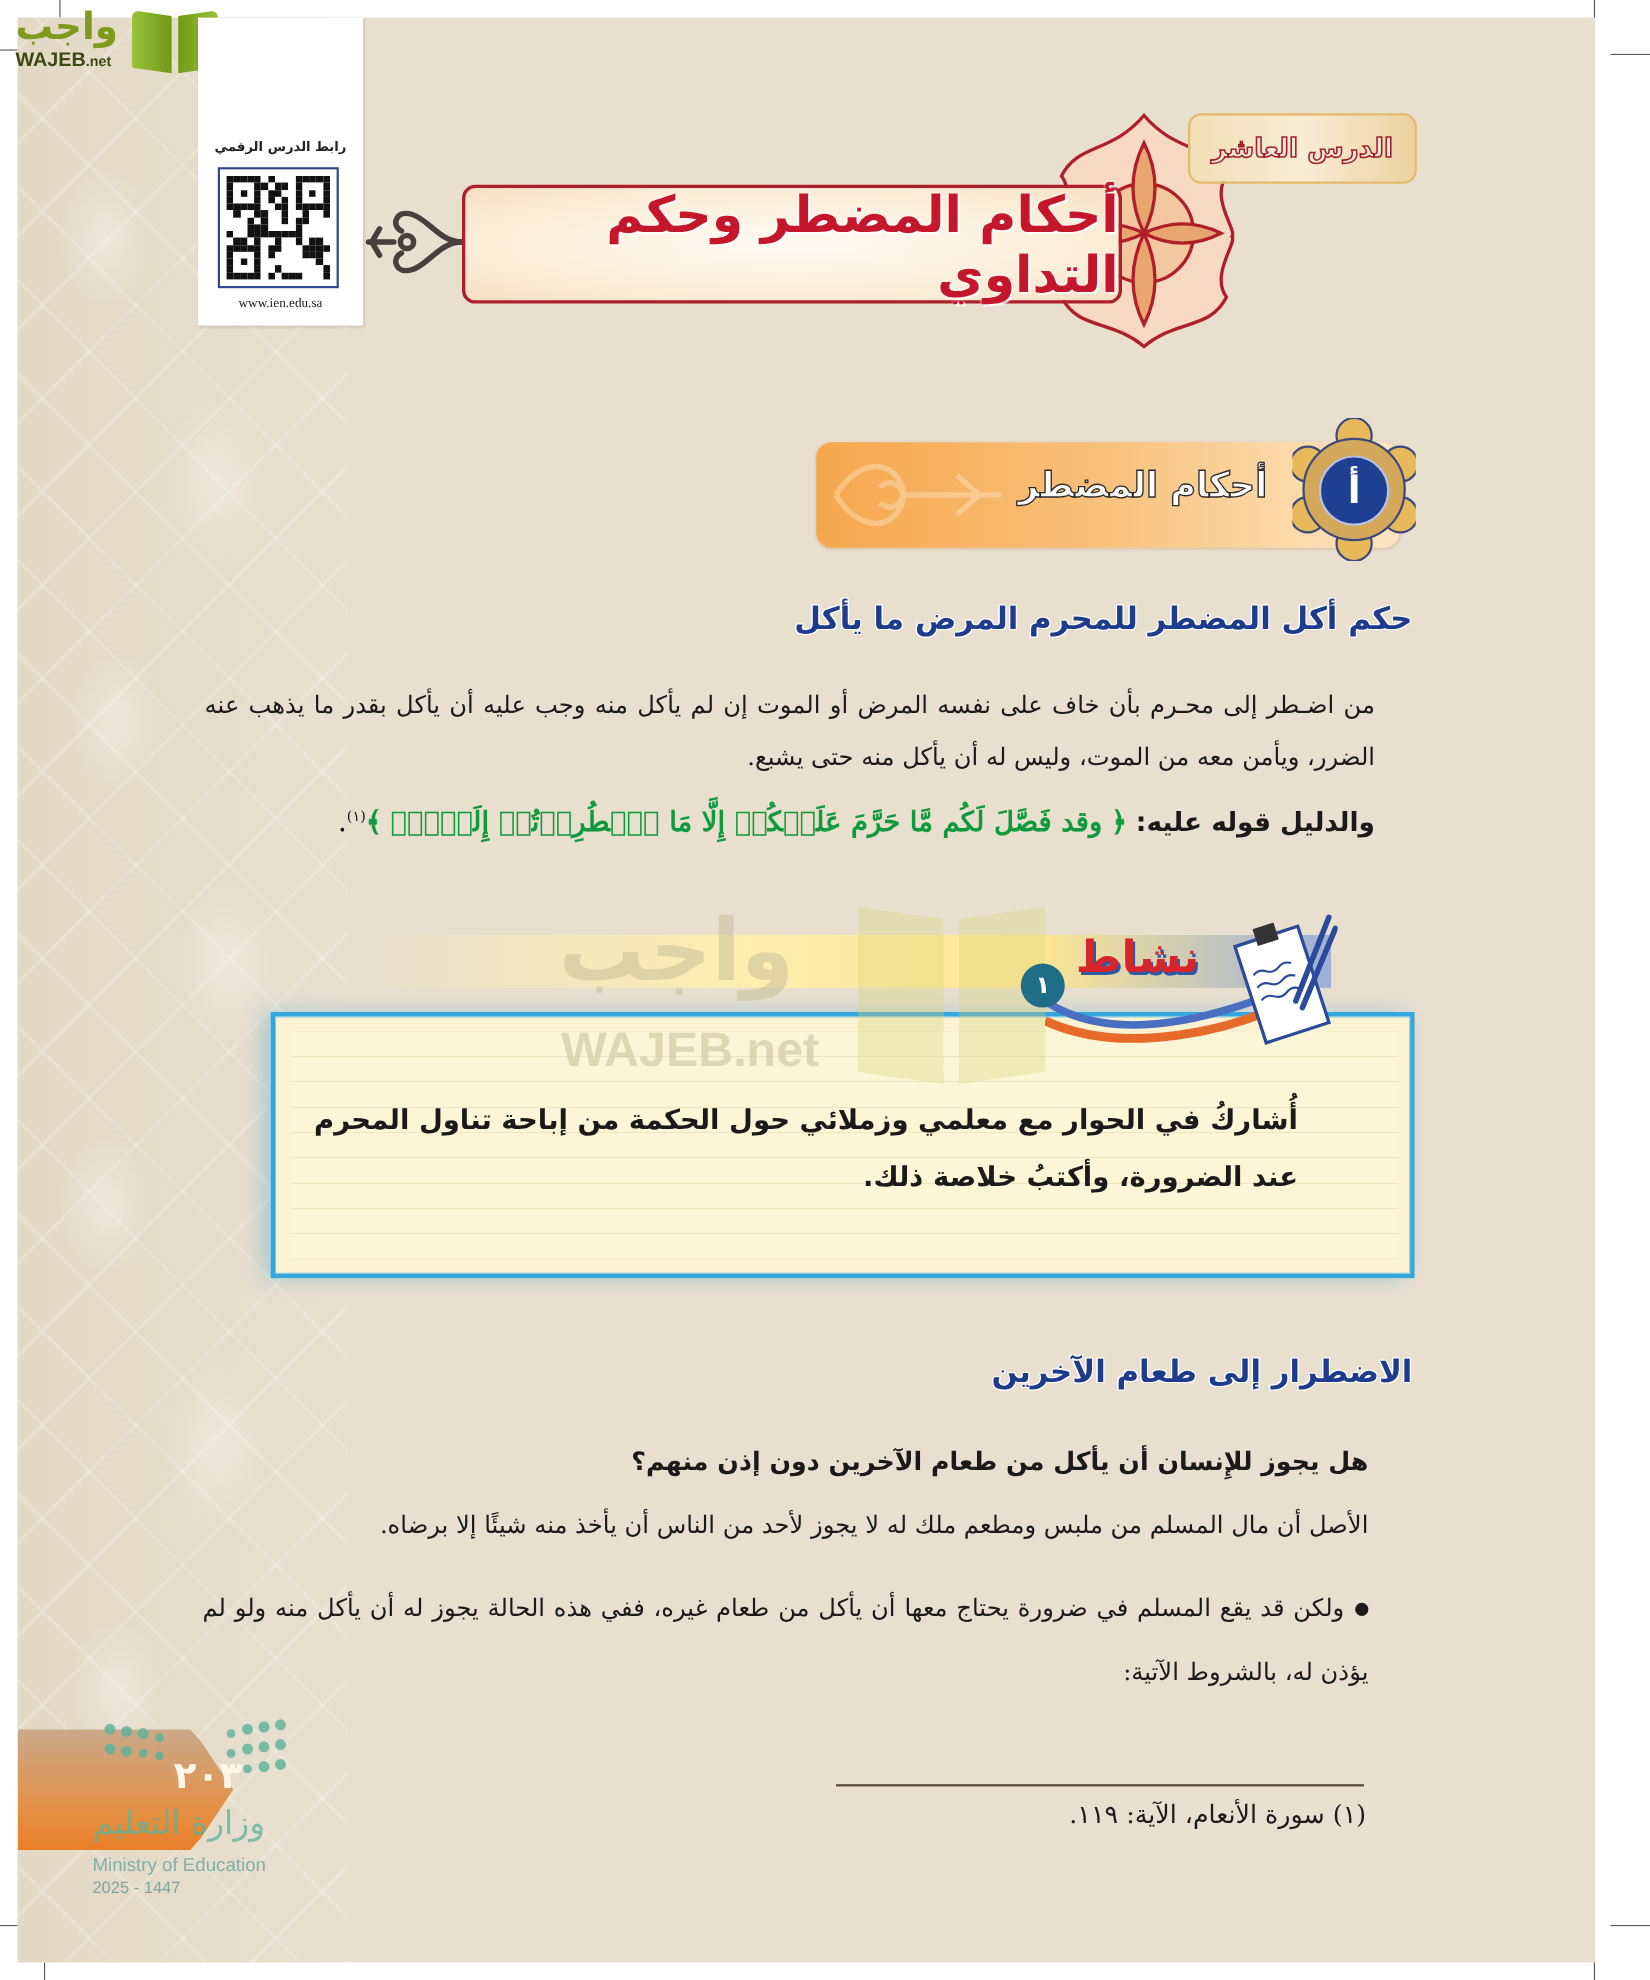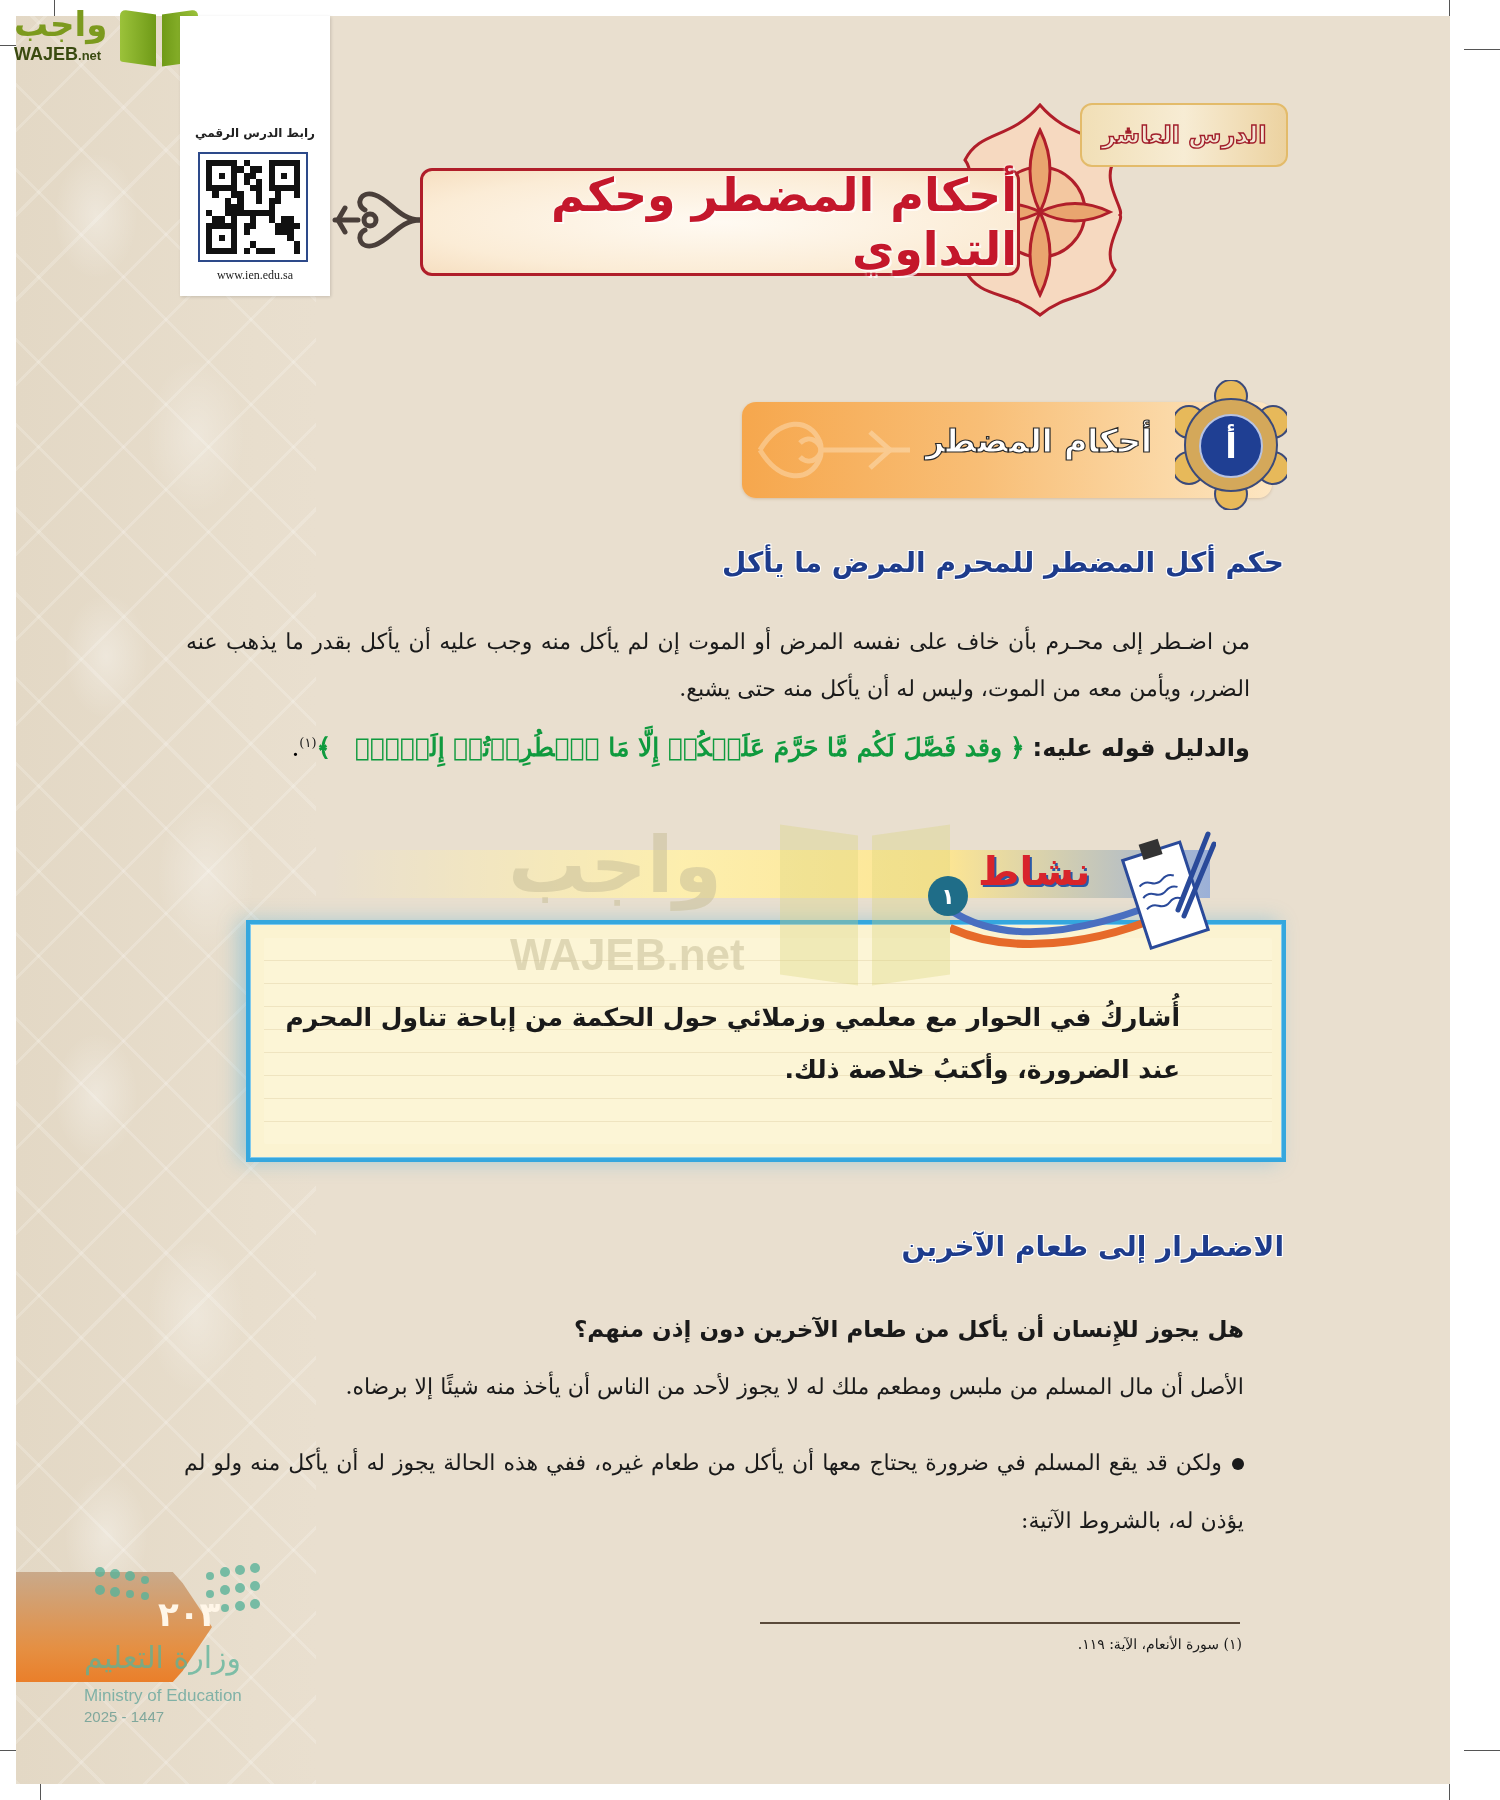--- a/index.html
+++ b/index.html
@@ -102,21 +102,21 @@
   
   .rtl { direction: rtl; text-align: right; }
   .h2 { position: absolute; font-family: "DejaVu Sans", sans-serif; font-weight: bold; color: #1e3c8c; text-shadow: 1px 1px 0 #fff, -1px -1px 0 #fff, 1px -1px 0 #fff, -1px 1px 0 #fff; }
   .h2-1 { right: 216px; top: 546px; font-size: 28px; }
   .h2-2 { right: 216px; top: 1230px; font-size: 28px; }
 
   .para { position: absolute; font-family: "DejaVu Serif", serif; color: #1a1a1a; font-size: 22px; line-height: 47px; text-align: justify; text-align-last: right; direction: rtl; }
   .para-1 { right: 250px; top: 618px; width: 1064px; }
   .evidence { position: absolute; right: 250px; top: 720px; width: 1064px; direction: rtl; text-align: right; font-size: 25px; line-height: 46px; }
   .evidence .lead { font-family: "DejaVu Sans", sans-serif; font-weight: bold; color: #1a1a1a; font-size: 24px; }
-  .evidence .verse { font-family: "DejaVu Serif", serif; color: #0f9a3e; font-weight: bold; margin-left: 16px; }
+  .evidence .verse { font-family: "DejaVu Serif", serif; color: #0f9a3e; font-weight: bold; }
   .evidence .brace { color: #0f9a3e; font-weight: bold; }
   .evidence sup { font-size: 13px; color: #1a1a1a; }
 
   
   .activity-strip {
     position: absolute; left: 330px; top: 850px; width: 880px; height: 48px;
     background: linear-gradient(90deg, rgba(255,250,220,0) 0%, rgba(255,240,170,0.9) 40%, rgba(255,230,140,0.9) 70%, #9bb0d8 100%);
   }
   .activity-wave { position: absolute; left: 950px; top: 880px; width: 240px; height: 70px; }
   .activity-label {
@@ -158,21 +158,21 @@
   .wm-book .rp { right: 0; transform: skewY(-8deg); }
 
   
   .q-text { position: absolute; right: 256px; top: 1316px; width: 1000px; direction: rtl; text-align: right; font-family: "DejaVu Sans", sans-serif; font-weight: bold; font-size: 23px; color: #1a1a1a; }
   .para-2 { position: absolute; right: 256px; top: 1374px; width: 1000px; direction: rtl; text-align: right; font-family: "DejaVu Serif", serif; font-size: 22px; color: #1a1a1a; }
   .bullet-para { position: absolute; right: 256px; top: 1434px; width: 1060px; direction: rtl; text-align: justify; text-align-last: right; font-family: "DejaVu Serif", serif; font-size: 22px; line-height: 58px; color: #1a1a1a; }
   .bullet-dot { display: inline-block; width: 12px; height: 12px; border-radius: 50%; background: #1a1a1a; margin-left: 10px; vertical-align: middle; }
 
   
   .fn-rule { position: absolute; left: 760px; top: 1622px; width: 480px; height: 2px; background: #5a4a3a; }
-  .fn-text { position: absolute; right: 258px; top: 1636px; direction: rtl; text-align: right; font-family: "DejaVu Serif", serif; font-size: 14px; color: #1a1a1a; }
+  .fn-text { position: absolute; right: 258px; top: 1636px; direction: rtl; text-align: right; font-family: "DejaVu Serif", serif; font-size: 23px; color: #1a1a1a; }
 
   
   .page-num-plate {
     position: absolute; left: 16px; top: 1572px; width: 196px; height: 110px;
     background: linear-gradient(180deg, #c9a98a 0%, #e58f42 70%, #ea7f2a 100%);
     clip-path: polygon(0 0, 80% 0, 85% 10%, 100% 50%, 85% 90%, 80% 100%, 0 100%);
   }
   .page-num { position: absolute; left: 110px; top: 1594px; font-family: "DejaVu Sans", sans-serif; font-weight: bold; font-size: 34px; color: #fff6e8; direction: rtl; margin-left: 48px; }
   .moe-dots { position: absolute; left: 90px; top: 1562px; width: 180px; height: 60px; }
   .moe-ar { position: absolute; left: 84px; top: 1640px; direction: rtl; font-family: "DejaVu Sans", sans-serif; font-size: 30px; color: #5ab39a; opacity: 0.75; }

